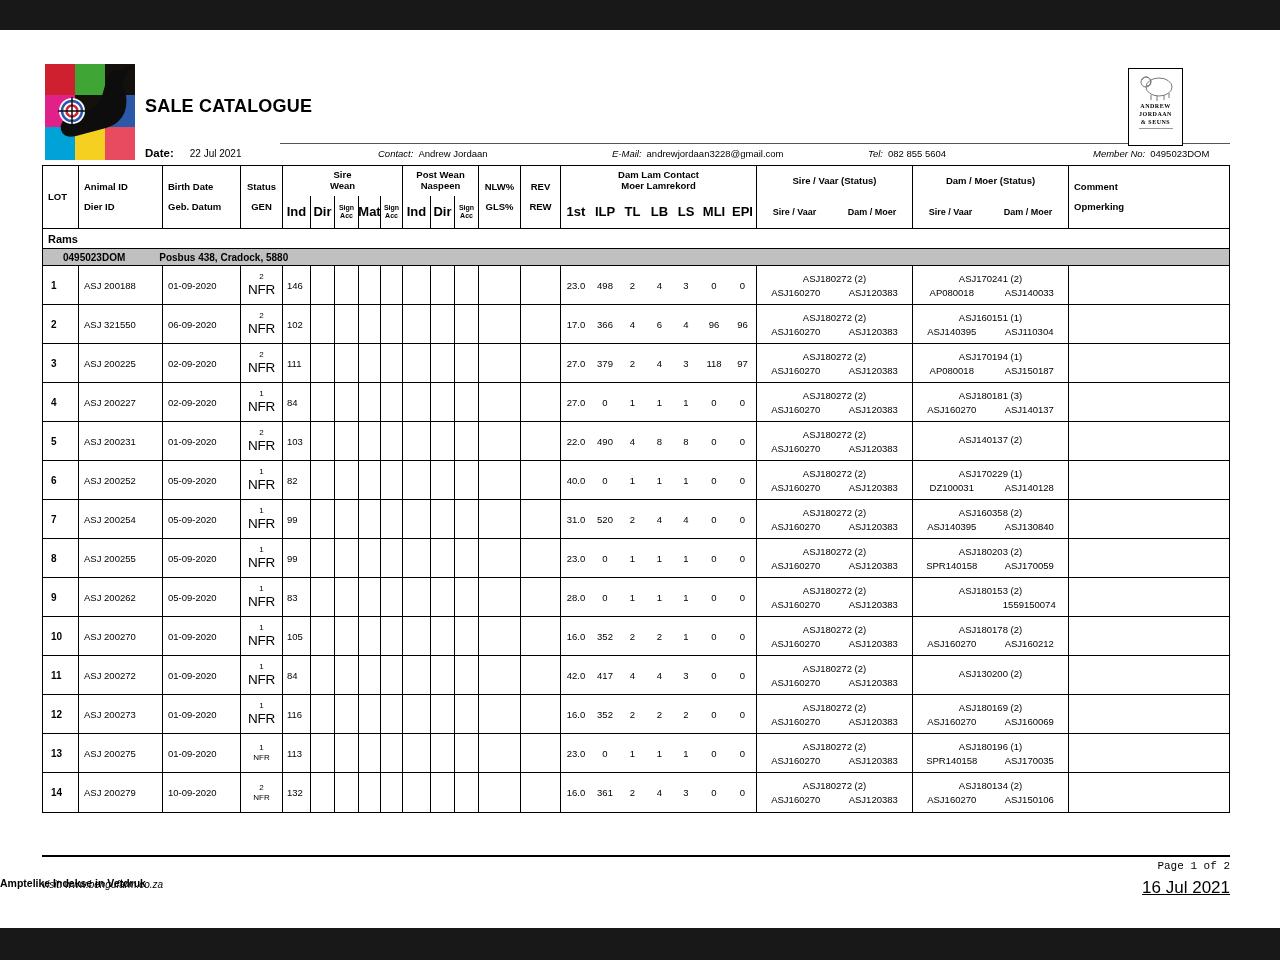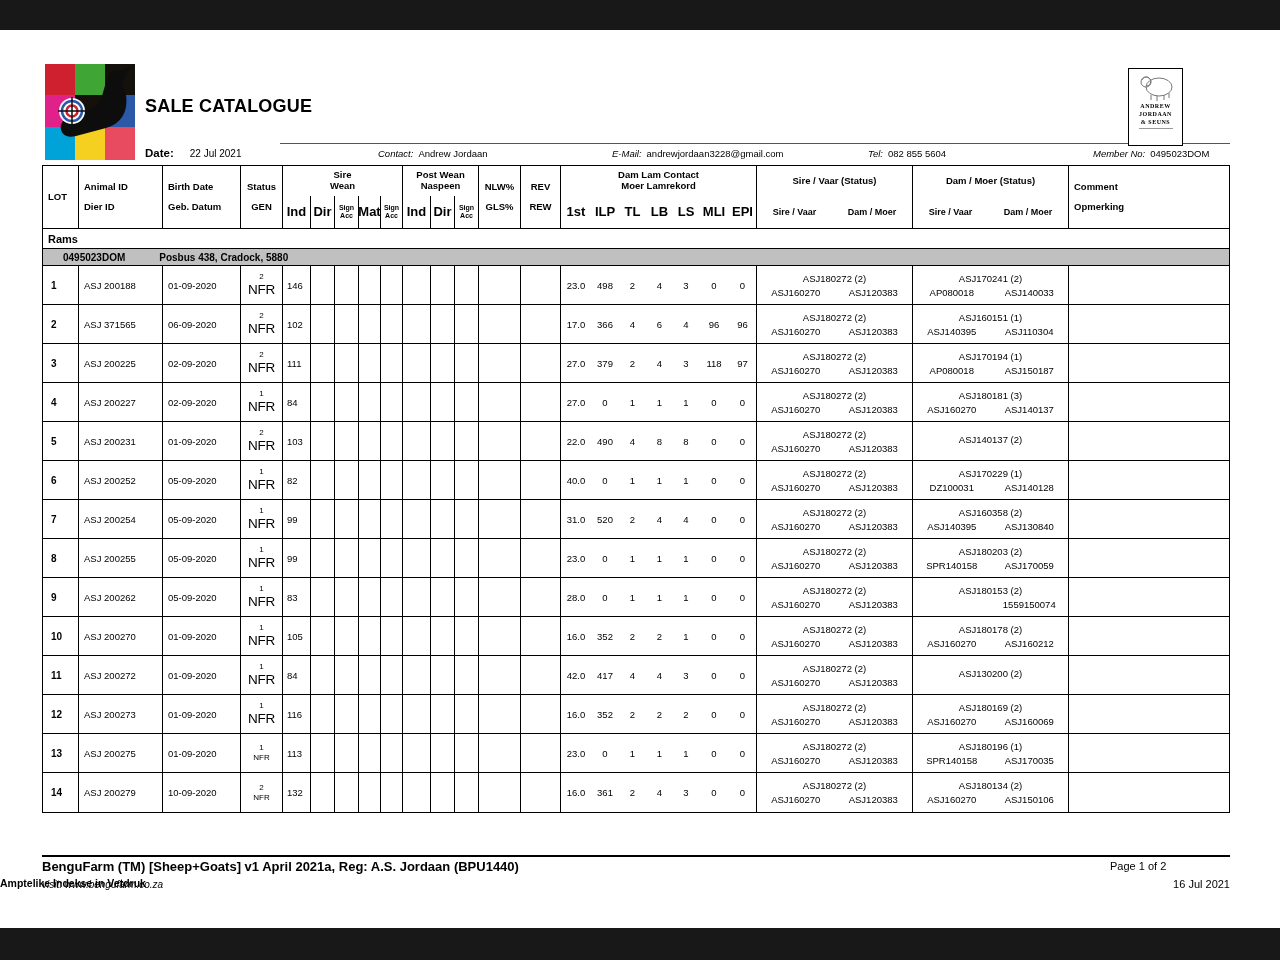--- a/index.html
+++ b/index.html
@@ -57,22 +57,22 @@
   .pair{flex-direction:column;justify-content:center;gap:3px;}
   .pname{text-align:center;width:100%;}
   .pparents{display:flex;width:100%;}
   .pparents span{flex:1;text-align:center;}
 
   
   .fline{left:42px;top:825px;width:1188px;height:2px;background:#000;}
   .f1{left:42px;top:829px;font-size:13px;font-weight:bold;}
   .fvisit{left:42px;top:849px;font-size:10px;font-style:italic;}
   .fcenter{left:0;top:847px;width:1280px;text-align:left;font-size:10.5px;font-weight:bold;}
-  .fpage{left:1110px;top:830px;width:120px;text-align:left;font-size:11px;}
-  .fdate{left:1110px;top:848px;width:120px;text-align:right;font-size:11px;}
+  .fpage{left:1110px;top:830px;width:120px;text-align:right;font-size:11px;font-family:Liberation Mono, monospace;}
+  .fdate{left:1110px;top:848px;width:120px;text-align:right;font-size:17px;text-decoration:underline;}
 </style>
 </head>
 <body>
 
 <div class="bar top"></div>
 <div class="bar bottom"></div>
 
 <div class="page">
 
   <div class="abs logo-left">
@@ -286,21 +286,21 @@
       <div class="pname">ASJ170241 (2)</div>
       <div class="pparents">
         <span>AP080018</span>
         <span>ASJ140033</span>
       </div>
     </div>
     <div class="c"></div>
   </div>
         <div class="trow grid">
     <div class="c bR lotc">2</div>
-    <div class="c bR al">ASJ 371565</div>
+    <div class="c bR al">ASJ 321550</div>
     <div class="c bR al">06-09-2020</div>
     <div class="c bR statusc">
       <span class="gen">2</span>
       <span class="nfr nfr-large">NFR</span>
     </div>
     <div class="c bR wind">102</div>
     <div class="c bR"></div>
     <div class="c bR"></div>
     <div class="c bR"></div>
     <div class="c bR"></div>
@@ -821,19 +821,18 @@
         <span>ASJ160270</span>
         <span>ASJ150106</span>
       </div>
     </div>
     <div class="c"></div>
   </div>
       </div>
   </div>
 
   <div class="abs fline"></div>
-  <div class="abs f1">BenguFarm (TM) [Sheep+Goats] v1 April 2021a, Reg: A.S. Jordaan (BPU1440)</div>
   <div class="abs fvisit">visit: www.bengufarm.co.za</div>
   <div class="abs fcenter">Amptelike Indekse in Vetdruk</div>
   <div class="abs fpage">Page 1 of 2</div>
   <div class="abs fdate">16 Jul 2021</div>
 
 </div>
 
 </body></html>

